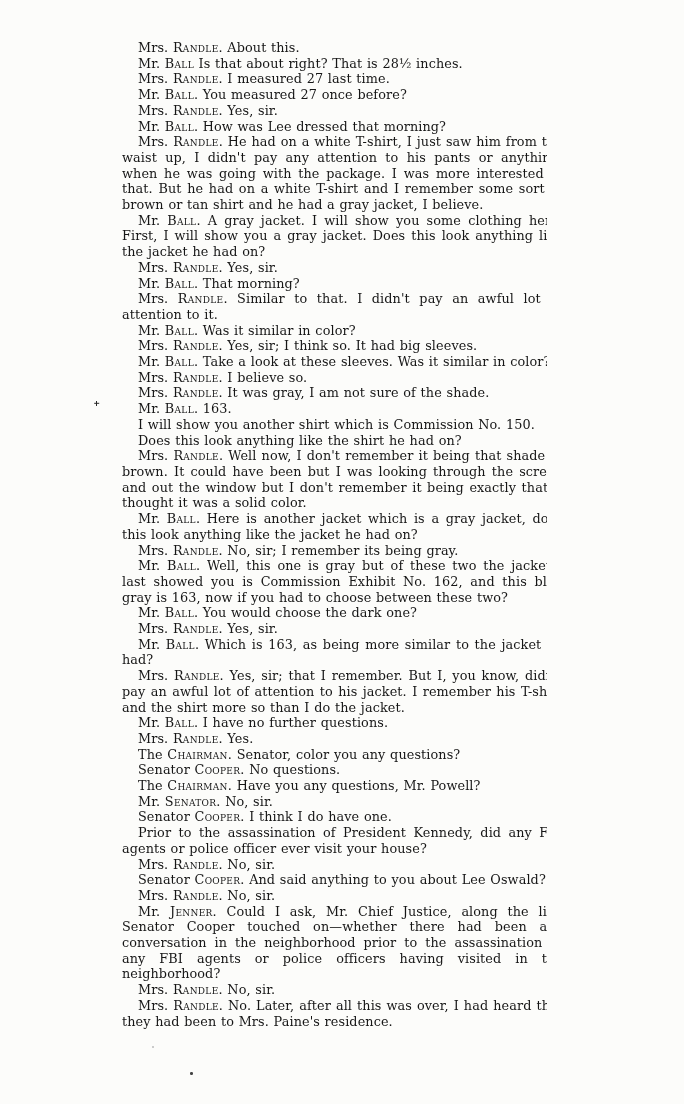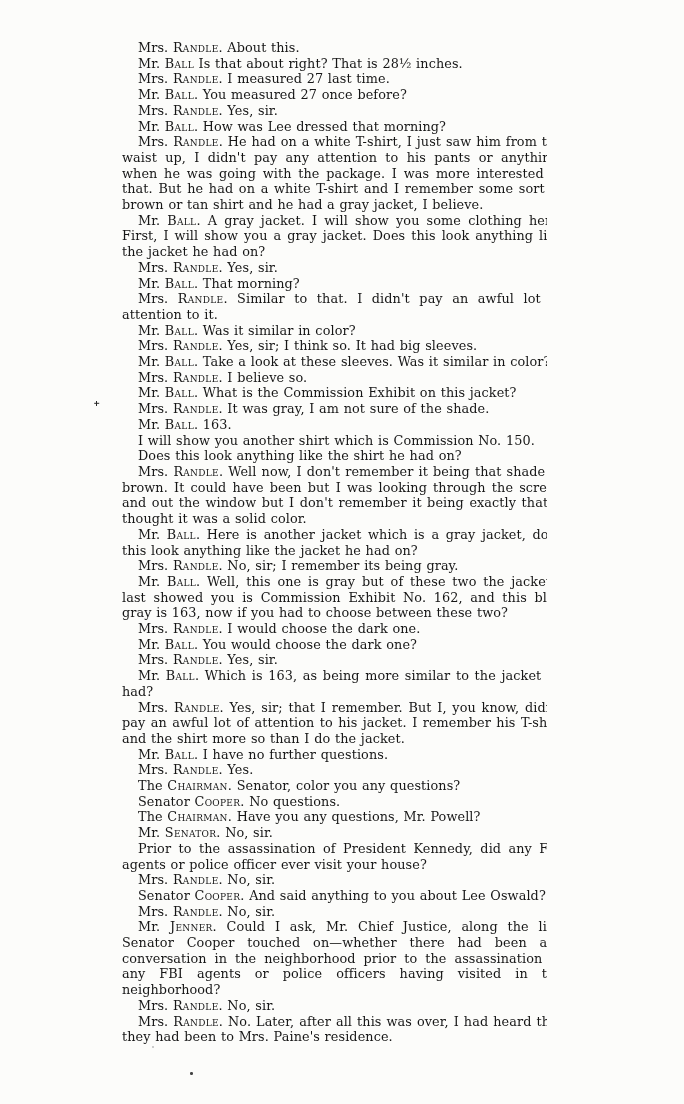--- a/index.html
+++ b/index.html
@@ -65,40 +65,39 @@
     <p class="line"><span>Mr.</span> <span class="sc">Ball</span><span>. How was Lee dressed that morning?</span></p>
     <p class="line"><span>Mrs.</span> <span class="sc">Randle</span><span>. He had on a white T-shirt, I just saw him from the waist up, I didn't pay any attention to his pants or anything, when he was going with the package.  I was more interested in that.  But he had on a white T-shirt and I remember some sort of brown or tan shirt and he had a gray jacket, I believe.</span></p>
     <p class="line"><span>Mr.</span> <span class="sc">Ball</span><span>. A gray jacket.  I will show you some clothing here.  First, I will show you a gray jacket.  Does this look anything like the jacket he had on?</span></p>
     <p class="line"><span>Mrs.</span> <span class="sc">Randle</span><span>. Yes, sir.</span></p>
     <p class="line"><span>Mr.</span> <span class="sc">Ball</span><span>. That morning?</span></p>
     <p class="line"><span>Mrs.</span> <span class="sc">Randle</span><span>. Similar to that.  I didn't pay an awful lot of attention to it.</span></p>
     <p class="line"><span>Mr.</span> <span class="sc">Ball</span><span>. Was it similar in color?</span></p>
     <p class="line"><span>Mrs.</span> <span class="sc">Randle</span><span>. Yes, sir; I think so.  It had big sleeves.</span></p>
     <p class="line"><span>Mr.</span> <span class="sc">Ball</span><span>. Take a look at these sleeves.  Was it similar in color?</span></p>
     <p class="line"><span>Mrs.</span> <span class="sc">Randle</span><span>. I believe so.</span></p>
-    <p class="line"><span>Mr.</span> <span class="sc">Ball</span><span>. What is the Commission Exhibit on this jacket?</span></p>
     <p class="line"><span>Mrs.</span> <span class="sc">Randle</span><span>. It was gray, I am not sure of the shade.</span></p>
     <p class="line"><span>Mr.</span> <span class="sc">Ball</span><span>. 163.</span></p>
     <p class="line"><span>I will show you another shirt which is Commission No. 150.</span></p>
     <p class="line"><span>Does this look anything like the shirt he had on?</span></p>
     <p class="line"><span>Mrs.</span> <span class="sc">Randle</span><span>. Well now, I don't remember it being that shade of brown.  It could have been but I was looking through the screen and out the window but I don't remember it being exactly that.  I thought it was a solid color.</span></p>
     <p class="line"><span>Mr.</span> <span class="sc">Ball</span><span>. Here is another jacket which is a gray jacket, does this look anything like the jacket he had on?</span></p>
     <p class="line"><span>Mrs.</span> <span class="sc">Randle</span><span>. No, sir; I remember its being gray.</span></p>
     <p class="line"><span>Mr.</span> <span class="sc">Ball</span><span>. Well, this one is gray but of these two the jacket I last showed you is Commission Exhibit No. 162, and this blue gray is 163, now if you had to choose between these two?</span></p>
-    <p class="line"><span>Mrs.</span> <span class="sc">Randle</span><span>. I would choose the dark one.</span></p>
     <p class="line"><span>Mr.</span> <span class="sc">Ball</span><span>. You would choose the dark one?</span></p>
     <p class="line"><span>Mrs.</span> <span class="sc">Randle</span><span>. Yes, sir.</span></p>
     <p class="line"><span>Mr.</span> <span class="sc">Ball</span><span>. Which is 163, as being more similar to the jacket he had?</span></p>
     <p class="line"><span>Mrs.</span> <span class="sc">Randle</span><span>. Yes, sir; that I remember.  But I, you know, didn't pay an awful lot of attention to his jacket.  I remember his T-shirt and the shirt more so than I do the jacket.</span></p>
     <p class="line"><span>Mr.</span> <span class="sc">Ball</span><span>. I have no further questions.</span></p>
     <p class="line"><span>Mrs.</span> <span class="sc">Randle</span><span>. Yes.</span></p>
     <p class="line"><span>The</span> <span class="sc">Chairman</span><span>. Senator, color you any questions?</span></p>
     <p class="line"><span>Senator</span> <span class="sc">Cooper</span><span>. No questions.</span></p>
     <p class="line"><span>The</span> <span class="sc">Chairman</span><span>. Have you any questions, Mr. Powell?</span></p>
     <p class="line"><span>Mr.</span> <span class="sc">Senator</span><span>. No, sir.</span></p>
+    <p class="line"><span>Senator</span> <span class="sc">Cooper</span><span>. I think I do have one.</span></p>
     <p class="line"><span>Prior to the assassination of President Kennedy, did any FBI agents or police officer ever visit your house?</span></p>
     <p class="line"><span>Mrs.</span> <span class="sc">Randle</span><span>. No, sir.</span></p>
     <p class="line"><span>Senator</span> <span class="sc">Cooper</span><span>. And said anything to you about Lee Oswald?</span></p>
     <p class="line"><span>Mrs.</span> <span class="sc">Randle</span><span>. No, sir.</span></p>
     <p class="line"><span>Mr.</span> <span class="sc">Jenner</span><span>. Could I ask, Mr. Chief Justice, along the line Senator Cooper touched on—whether there had been any conversation in the neighborhood prior to the assassination of any FBI agents or police officers having visited in the neighborhood?</span></p>
     <p class="line"><span>Mrs.</span> <span class="sc">Randle</span><span>. No, sir.</span></p>
     <p class="line"><span>Mrs.</span> <span class="sc">Randle</span><span>. No.  Later, after all this was over, I had heard that they had been to Mrs. Paine's residence.</span></p>
 
   </div>
   <div class="speck-star"></div>

